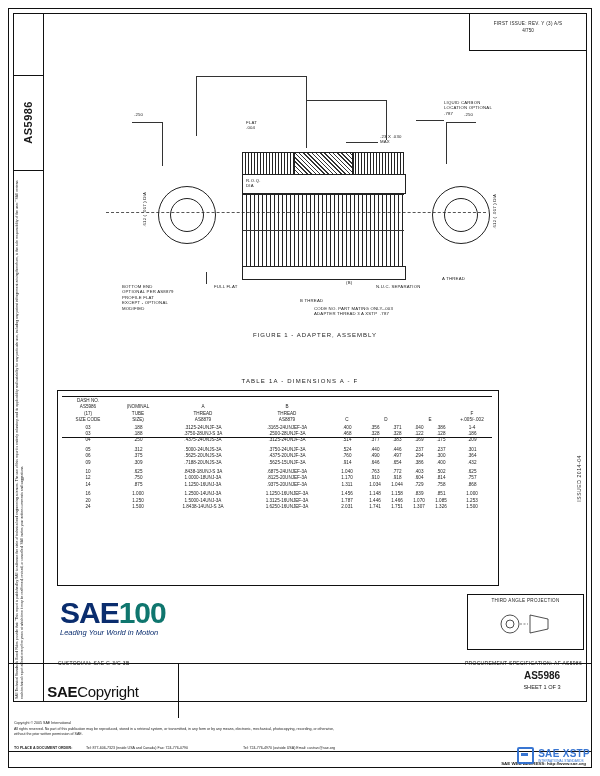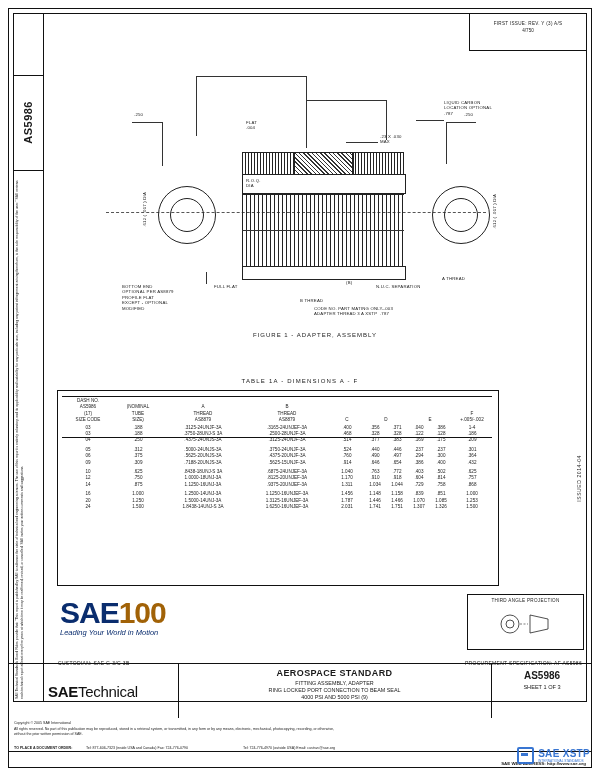--- a/index.html
+++ b/index.html
@@ -53,21 +53,21 @@
   .tbl-head-rule{position:absolute;left:62px;top:437px;width:430px;height:1px;background:#111;}
 
   .tbl-frame{position:absolute;left:57px;top:390px;width:440px;height:194px;border:1px solid #111;}
 
   
   .issued{position:absolute;right:18px;top:455px;font-size:5px;letter-spacing:.6px;writing-mode:vertical-rl;transform:rotate(180deg);}
 
   
   .logo-wrap{position:absolute;left:60px;top:596px;width:200px;height:46px;}
   .sae100{font-size:30px;font-weight:bold;color:#0a2d6e;letter-spacing:-1px;font-family:"Liberation Sans",sans-serif;}
-  .sae100 .red{color:#a16207;}
+  .sae100 .red{color:#0f766e;}
   .tagline{font-size:7.5px;font-style:italic;color:#0a2d6e;margin-top:-2px;}
 
   
   .proj{position:absolute;right:16px;top:594px;width:115px;height:54px;border:1px solid #111;}
   .proj .cap{font-size:4.6px;text-align:center;padding-top:3px;letter-spacing:.3px;}
   .proj .sym{position:absolute;left:50%;transform:translateX(-50%);top:16px;}
 
   .custodian{position:absolute;left:58px;top:660px;font-size:5px;letter-spacing:.3px;}
   .procure{position:absolute;right:18px;top:660px;font-size:5px;letter-spacing:.3px;}
 
@@ -394,27 +394,21 @@
       <path d="M34 4 L52 8 L52 18 L34 22 Z" fill="none" stroke="#222" stroke-width="0.8"></path>
       <line x1="24" y1="13" x2="32" y2="13" stroke="#222" stroke-width="0.6" stroke-dasharray="2,1.5"></line>
     </svg>
   </div>
 
   <div class="custodian">CUSTODIAN: SAE G-3/C-3B</div>
   <div class="procure">PROCUREMENT SPECIFICATION: AF AS5986</div>
 
   <div class="titleblock">
     <div class="tb-left">
-      <div class="sae-aero"><span>SAE</span><span class="light">Technical</span></div>
-    </div>
-    <div class="tb-mid">
-      <div class="h">AEROSPACE STANDARD</div>
-      <div class="s">FITTING ASSEMBLY, ADAPTER</div>
-      <div class="s" style="margin-top:0">RING LOCKED PORT CONNECTION TO BEAM SEAL</div>
-      <div class="s" style="margin-top:0">4000 PSI AND 5000 PSI (9)</div>
+      <div class="sae-aero"><span>SAE</span><span class="light">Copyright</span></div>
     </div>
     <div class="tb-right">
       <div class="docno">AS5986</div>
       <div class="sheet">SHEET 1 OF 3</div>
     </div>
   </div>
 
   <div class="footer">
     <div class="cr">Copyright © 2005 SAE International</div>
     <div class="blk">All rights reserved. No part of this publication may be reproduced, stored in a retrieval system, or transmitted, in any form or by any means, electronic, mechanical, photocopying, recording, or otherwise, without the prior written permission of SAE.</div>

